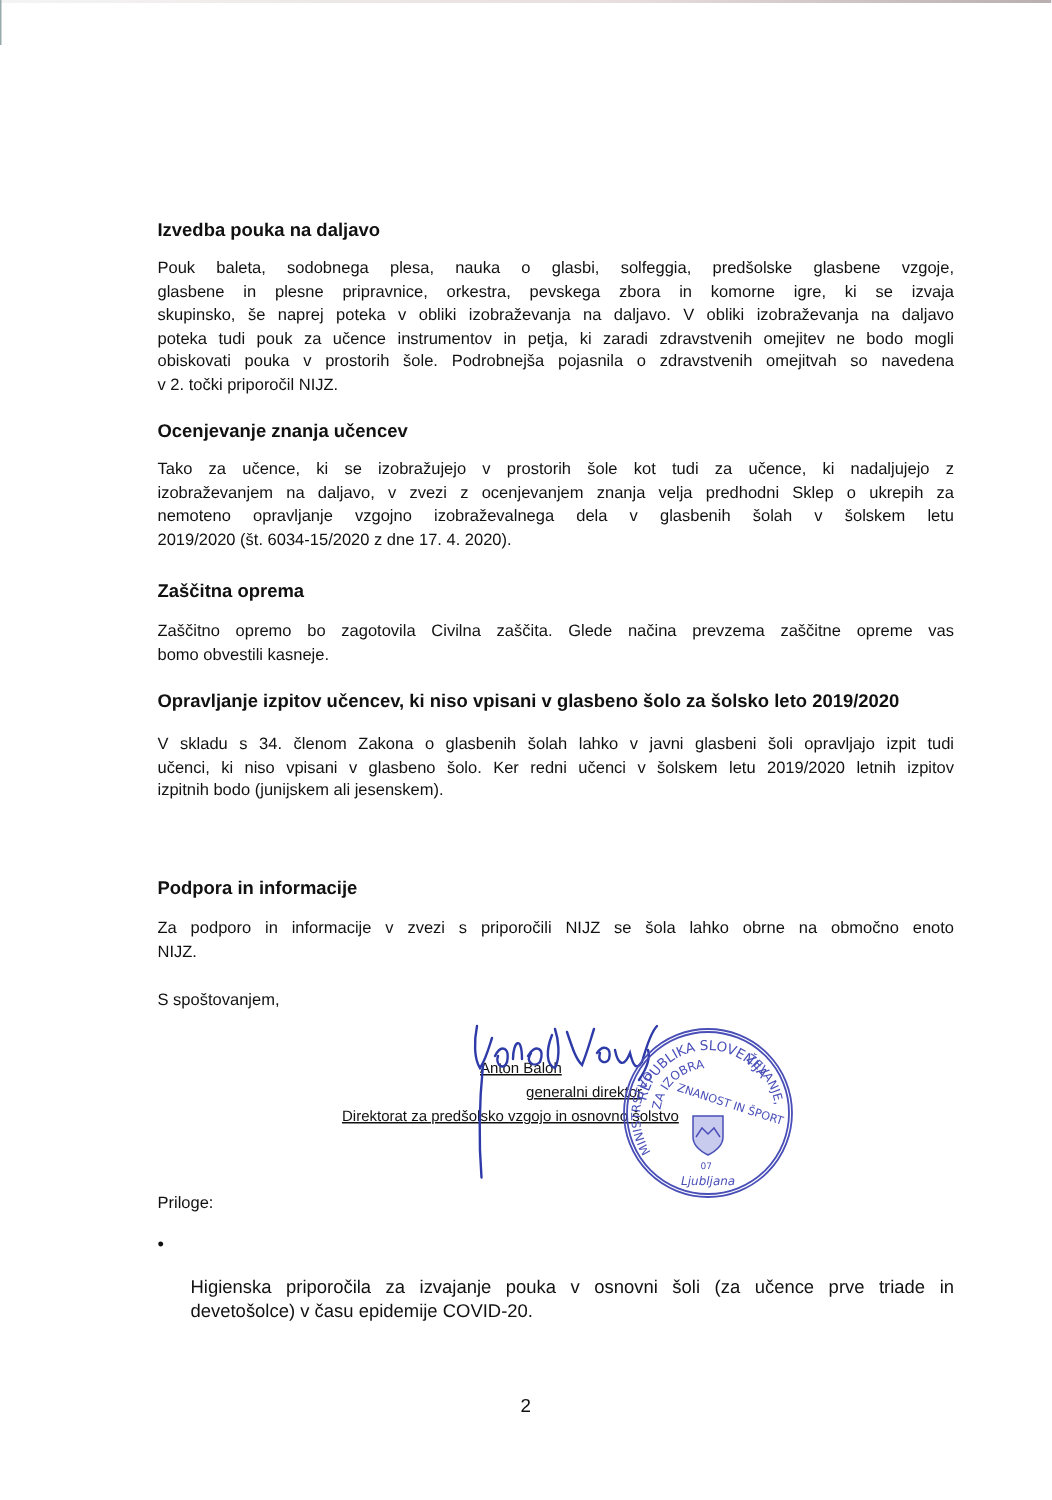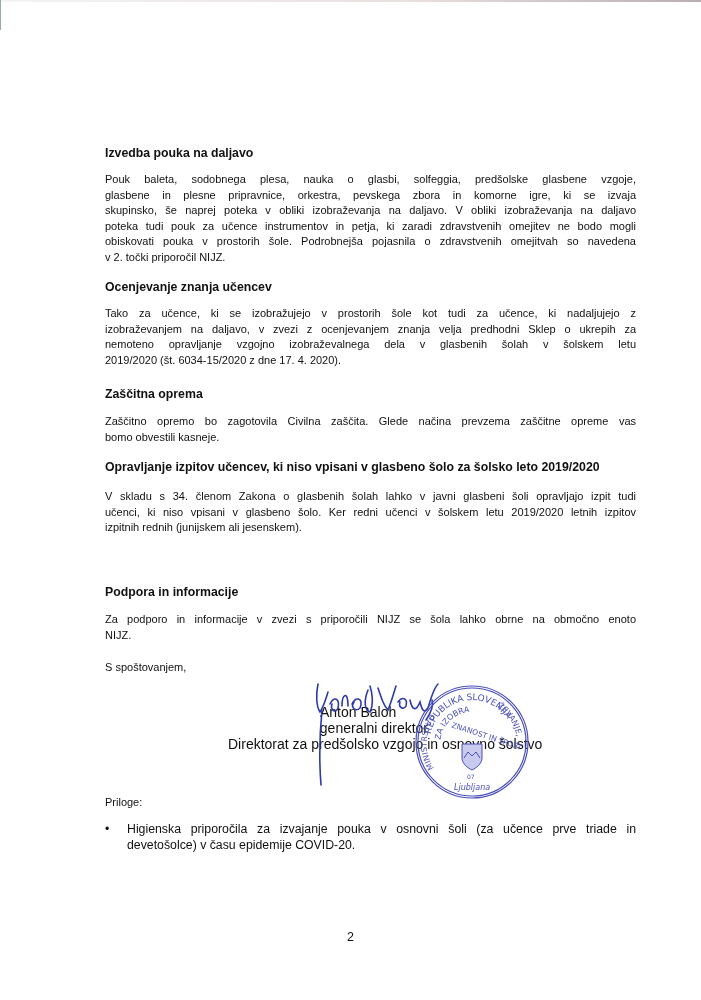--- a/index.html
+++ b/index.html
@@ -15,26 +15,26 @@
     .page { position: absolute; left: 105px; top: 0; width: 531px; }
     .heading {
       position: absolute; left: 0; font-weight: bold; font-size: 12.3px; line-height: 15px; white-space: nowrap;
     }
     .para {
       position: absolute; left: 0; width: 531px; font-size: 11px; line-height: 15.6px;
       text-align: justify; text-align-last: left;
     }
     .line { display: block; text-align: justify; text-align-last: justify; white-space: nowrap; }
     .line.last { text-align-last: left; }
-    .sig-block { position: absolute; font-size: 14px; line-height: 15.6px; text-align: center; }
+    .sig-block { position: absolute; font-size: 10px; line-height: 15.6px; text-align: center; text-decoration: underline; }
     .signature { position: absolute; left: 312px; top: 680px; }
     .stamp { position: absolute; left: 412px; top: 682px; }
     .bullet-row { position: absolute; left: 105px; top: 822px; width: 531px; font-size: 12.3px; line-height: 15.6px; }
     .bullet-dot { position: absolute; left: 0; top: 0; }
-    .bullet-text { position: absolute; left: 22px; width: 509px; }
+    .bullet-text { position: absolute; left: 22px; width: 509px; margin-top: 29px; }
     .page-number { position: absolute; left: 0; width: 701px; top: 930px; text-align: center; font-size: 12.5px; }
   </style>
 </head>
 <body>
 
 <div class="topbar"></div>
 <div class="leftmark"></div>
 
 <div class="page">
 
@@ -59,21 +59,21 @@
   <div class="heading" style="top:387px;">Zaščitna oprema</div>
   <div class="para" style="top:414px;">
     <span class="line">Zaščitno opremo bo zagotovila Civilna zaščita. Glede načina prevzema zaščitne opreme vas</span>
     <span class="line last">bomo obvestili kasneje.</span>
   </div>
 
   <div class="heading" style="top:460px;">Opravljanje izpitov učencev, ki niso vpisani v glasbeno šolo za šolsko leto 2019/2020</div>
   <div class="para" style="top:489px;">
     <span class="line">V skladu s 34. členom Zakona o glasbenih šolah lahko v javni glasbeni šoli opravljajo izpit tudi</span>
     <span class="line">učenci, ki niso vpisani v glasbeno šolo. Ker redni učenci v šolskem letu 2019/2020 letnih izpitov</span>
-    <span class="line last">izpitnih rednih (junijskem ali jesenskem).</span>
+    <span class="line last">izpitnih bodo (junijskem ali jesenskem).</span>
   </div>
 
   <div class="heading" style="top:585px;">Podpora in informacije</div>
   <div class="para" style="top:612px;">
     <span class="line">Za podporo in informacije v zvezi s priporočili NIJZ se šola lahko obrne na območno enoto</span>
     <span class="line last">NIJZ.</span>
   </div>
 
   <div class="para" style="top:660px;">S spoštovanjem,</div>
 

